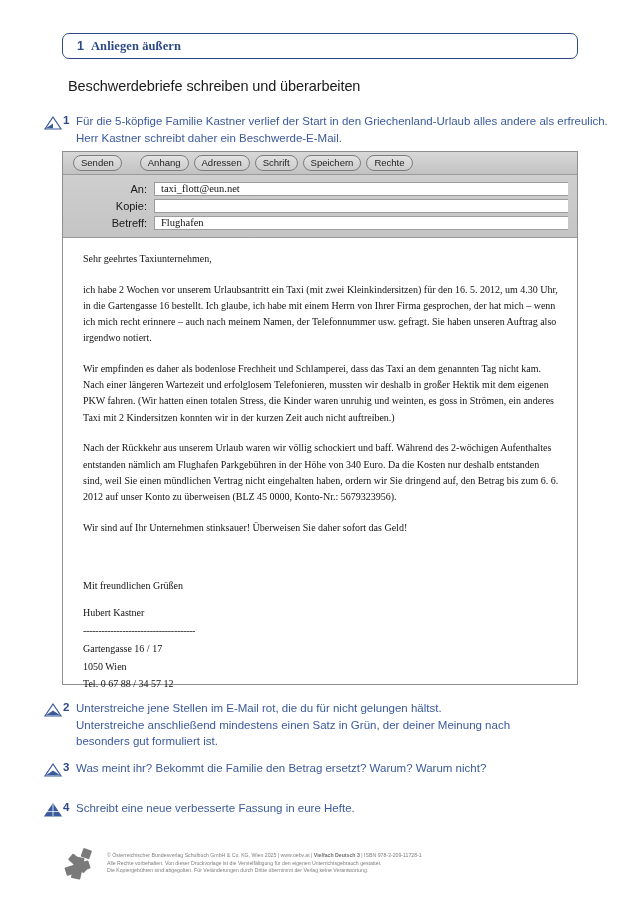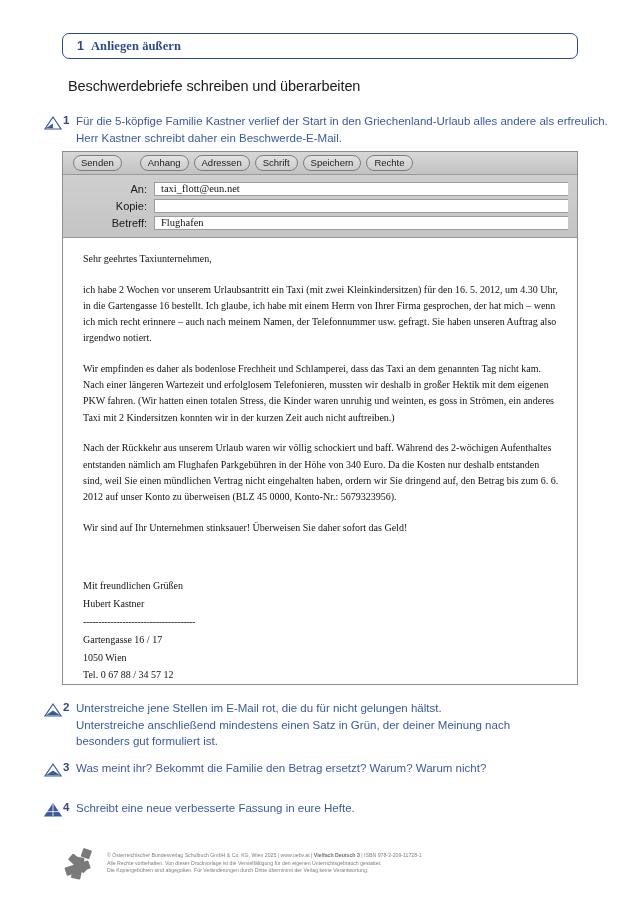--- a/index.html
+++ b/index.html
@@ -256,21 +256,21 @@
       <span class="mail-field-input">Flughafen</span>
     </div>
   </div>
 
   <div class="mail-body">
     <p>Sehr geehrtes Taxiunternehmen,</p>
     <p>ich habe 2 Wochen vor unserem Urlaubsantritt ein Taxi (mit zwei Kleinkindersitzen) für den 16. 5. 2012, um 4.30 Uhr, in die Gartengasse 16 bestellt. Ich glaube, ich habe mit einem Herrn von Ihrer Firma gesprochen, der hat mich – wenn ich mich recht erinnere – auch nach meinem Namen, der Telefonnummer usw. gefragt. Sie haben unseren Auftrag also irgendwo notiert.</p>
     <p>Wir empfinden es daher als bodenlose Frechheit und Schlamperei, dass das Taxi an dem genannten Tag nicht kam. Nach einer längeren Wartezeit und erfolglosem Telefonieren, mussten wir deshalb in großer Hektik mit dem eigenen PKW fahren. (Wir hatten einen totalen Stress, die Kinder waren unruhig und weinten, es goss in Strömen, ein anderes Taxi mit 2 Kindersitzen konnten wir in der kurzen Zeit auch nicht auftreiben.)</p>
     <p>Nach der Rückkehr aus unserem Urlaub waren wir völlig schockiert und baff. Während des 2-wöchigen Aufenthaltes entstanden nämlich am Flughafen Parkgebühren in der Höhe von 340 Euro. Da die Kosten nur deshalb entstanden sind, weil Sie einen mündlichen Vertrag nicht eingehalten haben, ordern wir Sie dringend auf, den Betrag bis zum 6. 6. 2012 auf unser Konto zu überweisen (BLZ 45 0000, Konto-Nr.: 5679323956).</p>
     <p style="margin-bottom:42px;">Wir sind auf Ihr Unternehmen stinksauer! Überweisen Sie daher sofort das Geld!</p>
-    <p style="margin-bottom:2px;">Mit freundlichen Grüßen</p>
+    <p style="margin-bottom:11px;">Mit freundlichen Grüßen</p>
     <div class="sig-line">Hubert Kastner</div>
     <div class="sig-rule">-------------------------------------</div>
     <div class="sig-line">Gartengasse 16 / 17</div>
     <div class="sig-line">1050 Wien</div>
     <div class="sig-line">Tel. 0 67 88 / 34 57 12</div>
 
   </div>
 </div>
 
 <div class="task" id="task-2" style="top:700px;">

